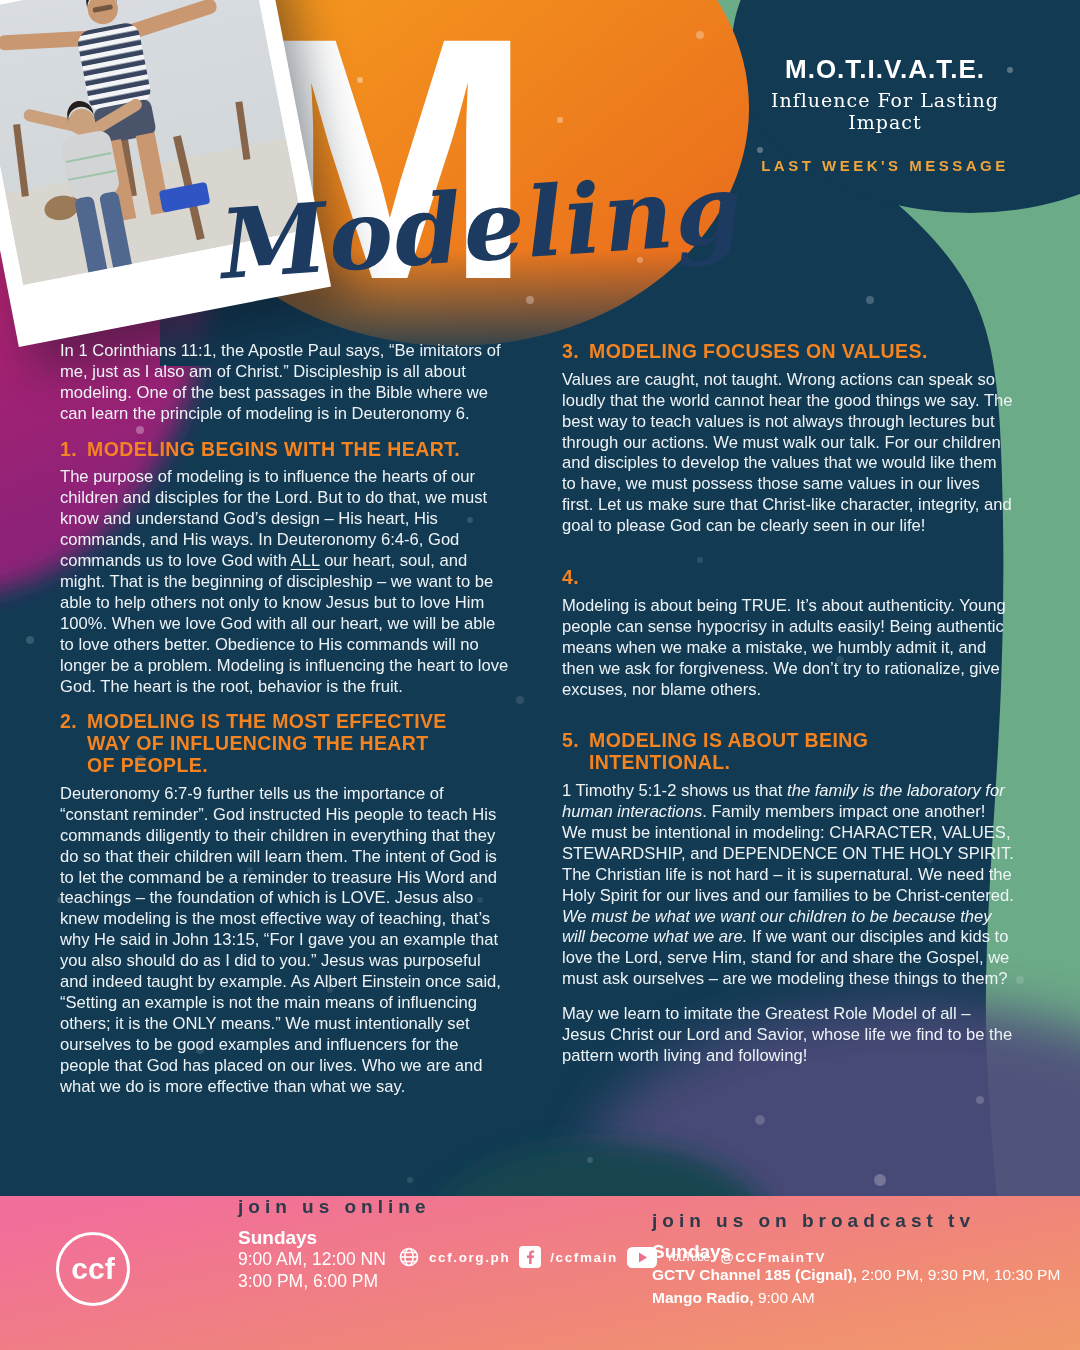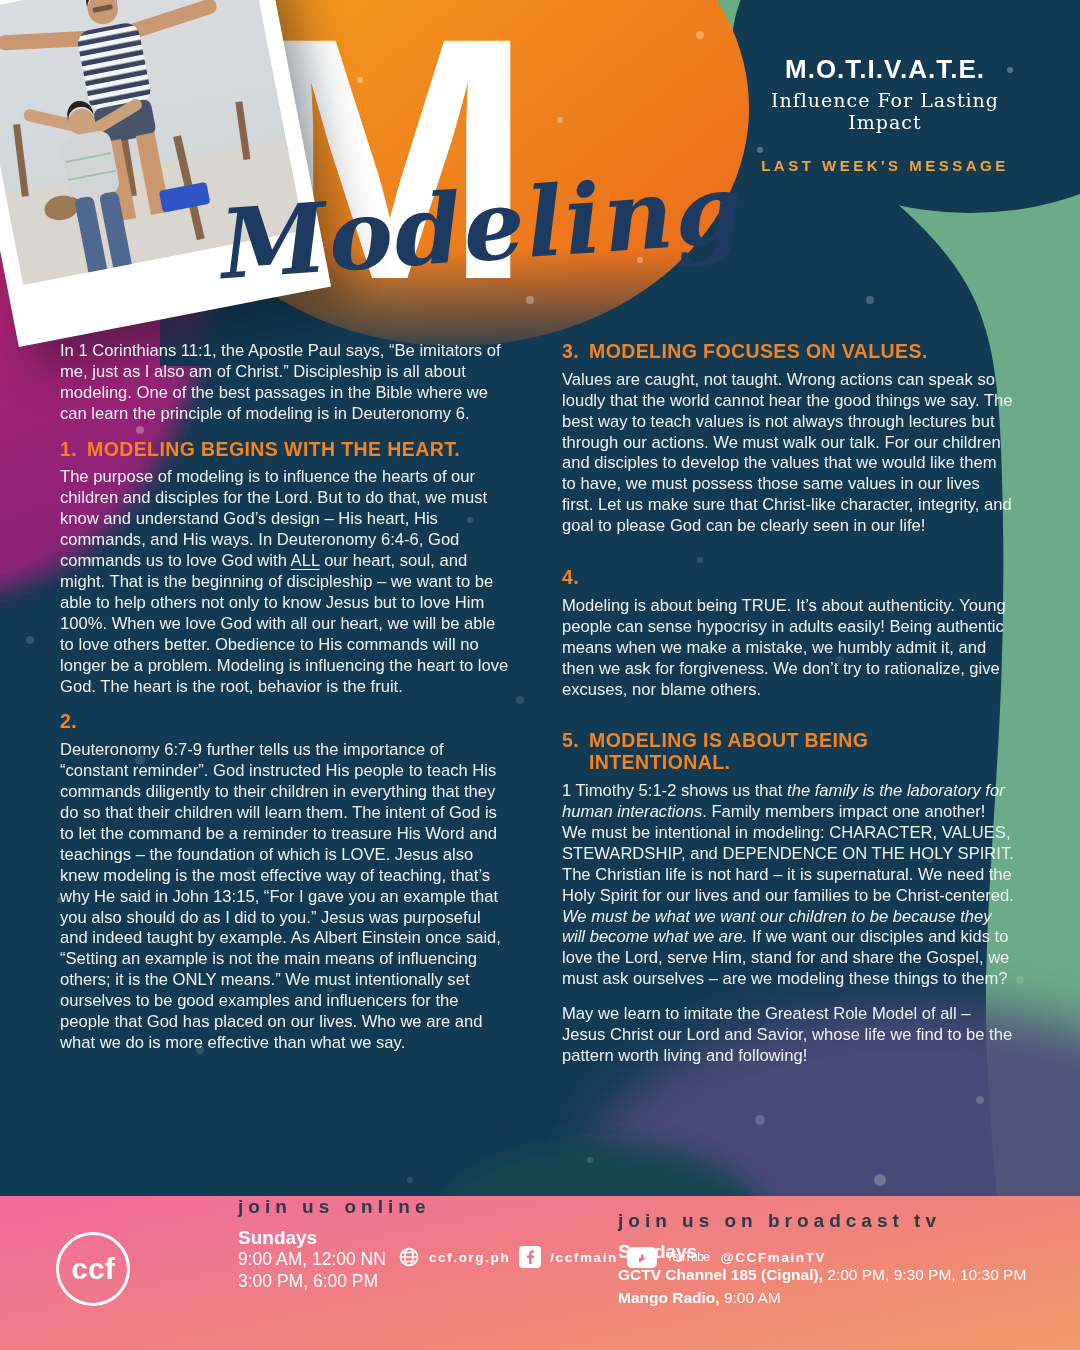--- a/index.html
+++ b/index.html
@@ -69,21 +69,21 @@
     position:absolute;left:56px;top:36px;width:68px;height:68px;border:3px solid #fff;
     border-radius:50%;display:flex;align-items:center;justify-content:center;
     font-size:30px;font-weight:bold;letter-spacing:0;color:#fff;
   }
   .f-head{font-size:19px;font-weight:bold;letter-spacing:5px;color:#2c3a49;}
   .f-online{position:absolute;left:238px;top:0;}
   .f-day{font-size:19px;font-weight:bold;margin-top:9px;}
   .f-time{font-size:17.5px;line-height:1.25;}
   .f-links{position:absolute;left:398px;top:50px;display:flex;flex-direction:row;gap:9px;}
   .f-link{display:flex;align-items:center;gap:9px;font-size:13.5px;font-weight:bold;letter-spacing:1.6px;}
-  .f-broadcast{position:absolute;left:618px;top:14px;}
+  .f-broadcast{position:absolute;left:652px;top:14px;}
   .f-chan{font-size:15.5px;line-height:1.5;}
   .yt-word{font-size:12px;font-weight:normal;letter-spacing:-.5px;margin-right:2px;}
   .icn{display:inline-flex;}
 </style>
 </head>
 <body>
 
 <svg id="bg" viewBox="0 0 1080 1350" aria-hidden="true">
   <defs>
     <linearGradient id="orangeGrad" x1="0" y1="0" x2="1" y2="1">
@@ -227,20 +227,21 @@
     <div class="s-head">
       <span class="s-num">1.</span>
       <span class="s-title">MODELING BEGINS WITH THE HEART.</span>
     </div>
     <p class="body"><span>The purpose of modeling is to influence the hearts of our children and disciples for the Lord. But to do that, we must know and understand God’s design – His heart, His commands, and His ways. In Deuteronomy 6:4-6, God commands us to love God with </span><span class="seg-u">ALL</span><span> our heart, soul, and might. That is the beginning of discipleship – we want to be able to help others not only to know Jesus but to love Him 100%. When we love God with all our heart, we will be able to love others better. Obedience to His commands will no longer be a problem.  Modeling is influencing the heart to love God. The heart is the root, behavior is the fruit.</span></p>
   </div>
 
   <div class="section">
     <div class="s-head">
       <span class="s-num">2.</span>
+      <span class="s-title w372">MODELING IS THE MOST EFFECTIVE WAY OF INFLUENCING THE HEART OF PEOPLE.</span>
     </div>
     <p class="body"><span>Deuteronomy 6:7-9 further tells us the importance of “constant reminder”. God instructed His people to teach His commands diligently to their children in everything that they do so that their children will learn them. The intent of God is to let the command be a reminder to treasure His Word and teachings – the foundation of which is LOVE. Jesus also knew modeling is the most effective way of teaching, that’s why He said in John 13:15, “For I gave you an example that you also should do as I did to you.” Jesus was purposeful and indeed taught by example. As Albert Einstein once said, “Setting an example is not the main means of influencing others; it is the ONLY means.” We must intentionally set ourselves to be good examples and influencers for the people that God has placed on our lives. Who we are and what we do is more effective than what we say.</span></p>
   </div>
 </div>
 
 <div class="col col-right">
   <div class="section">
     <div class="s-head">
       <span class="s-num">3.</span>
       <span class="s-title">MODELING FOCUSES ON VALUES.</span>

